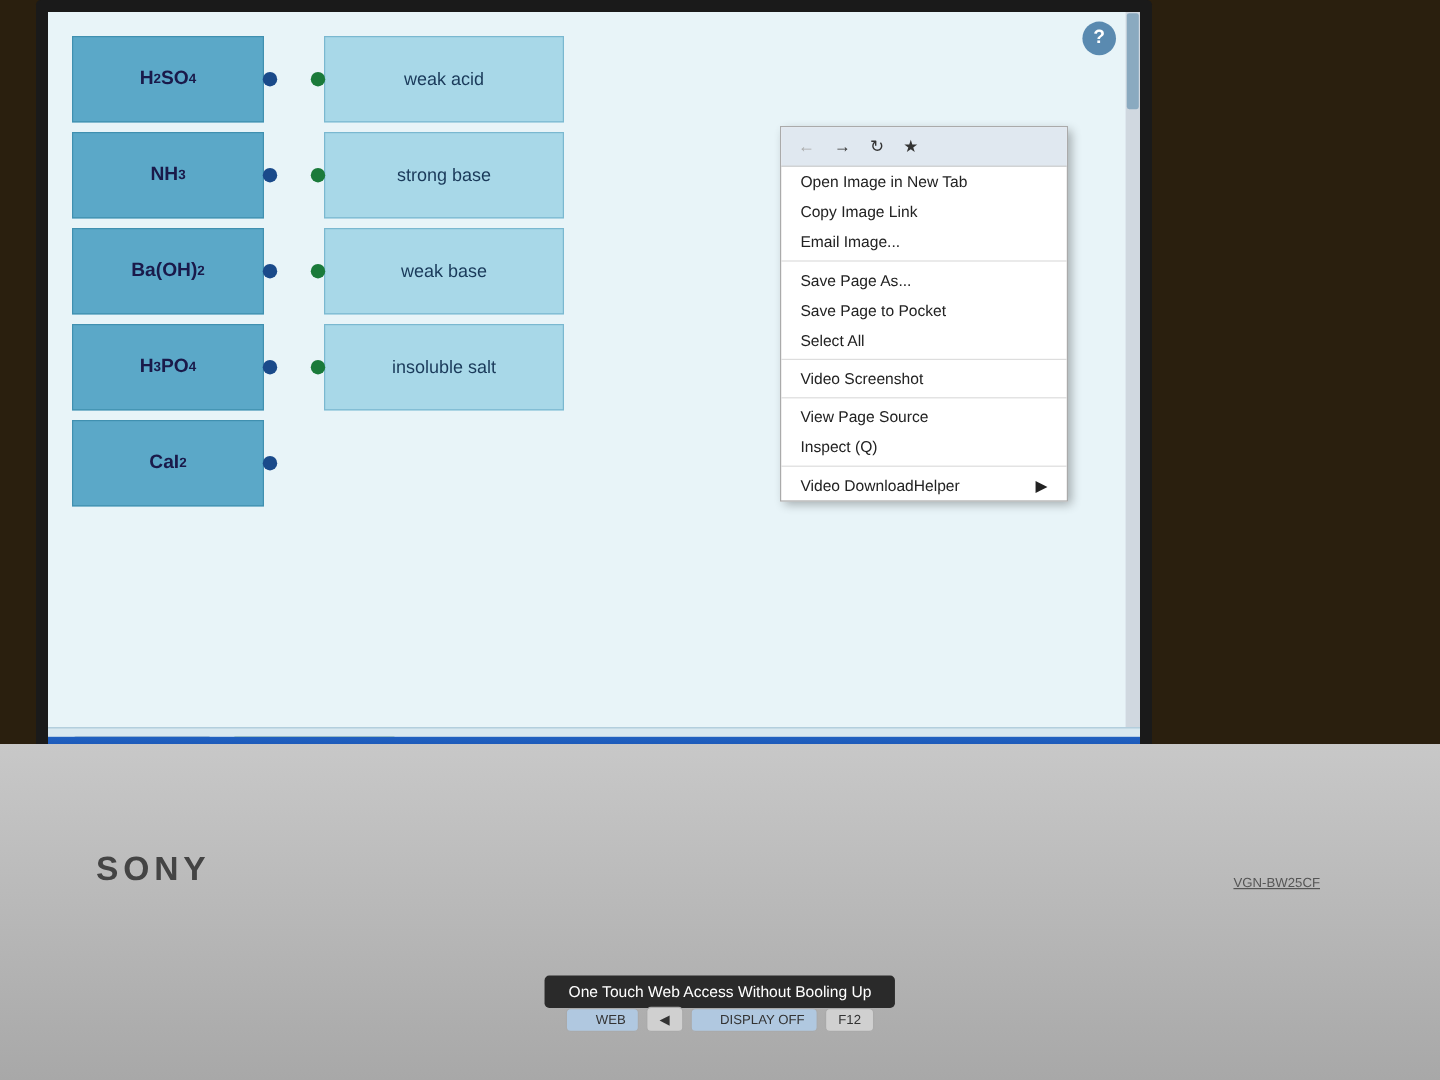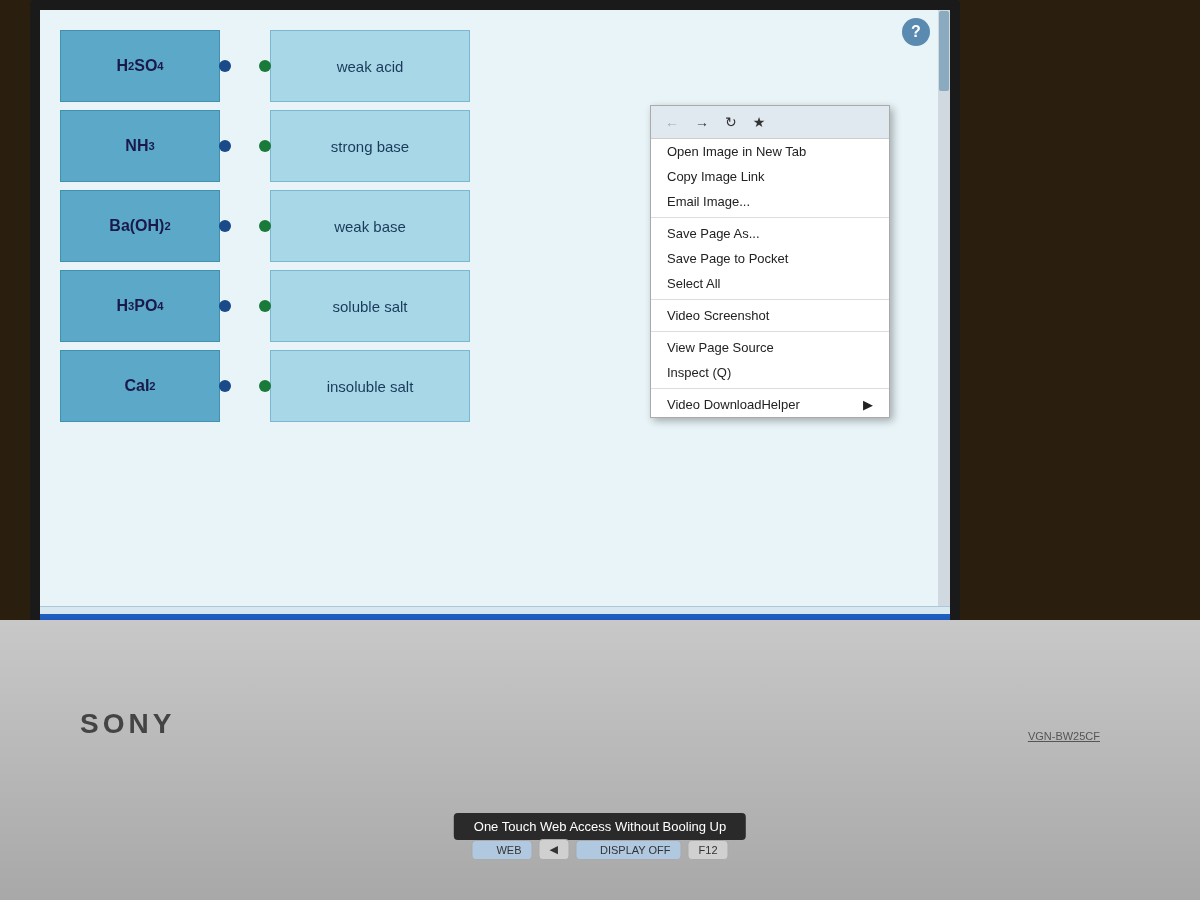--- a/index.html
+++ b/index.html
@@ -387,23 +387,20 @@
         <div class="category-card">
           <span>weak acid</span>
         </div>
         <div class="category-card">
           <span>strong base</span>
         </div>
         <div class="category-card">
           <span>weak base</span>
         </div>
         <div class="category-card">
-          <span>soluble salt</span>
-        </div>
-        <div class="category-card">
           <span>insoluble salt</span>
         </div>
       </div>
 
       <div class="scroll-indicator" style="margin-left:auto;">
         <div class="scroll-thumb"></div>
       </div>
     </div>
 
     <div class="toolbar">

